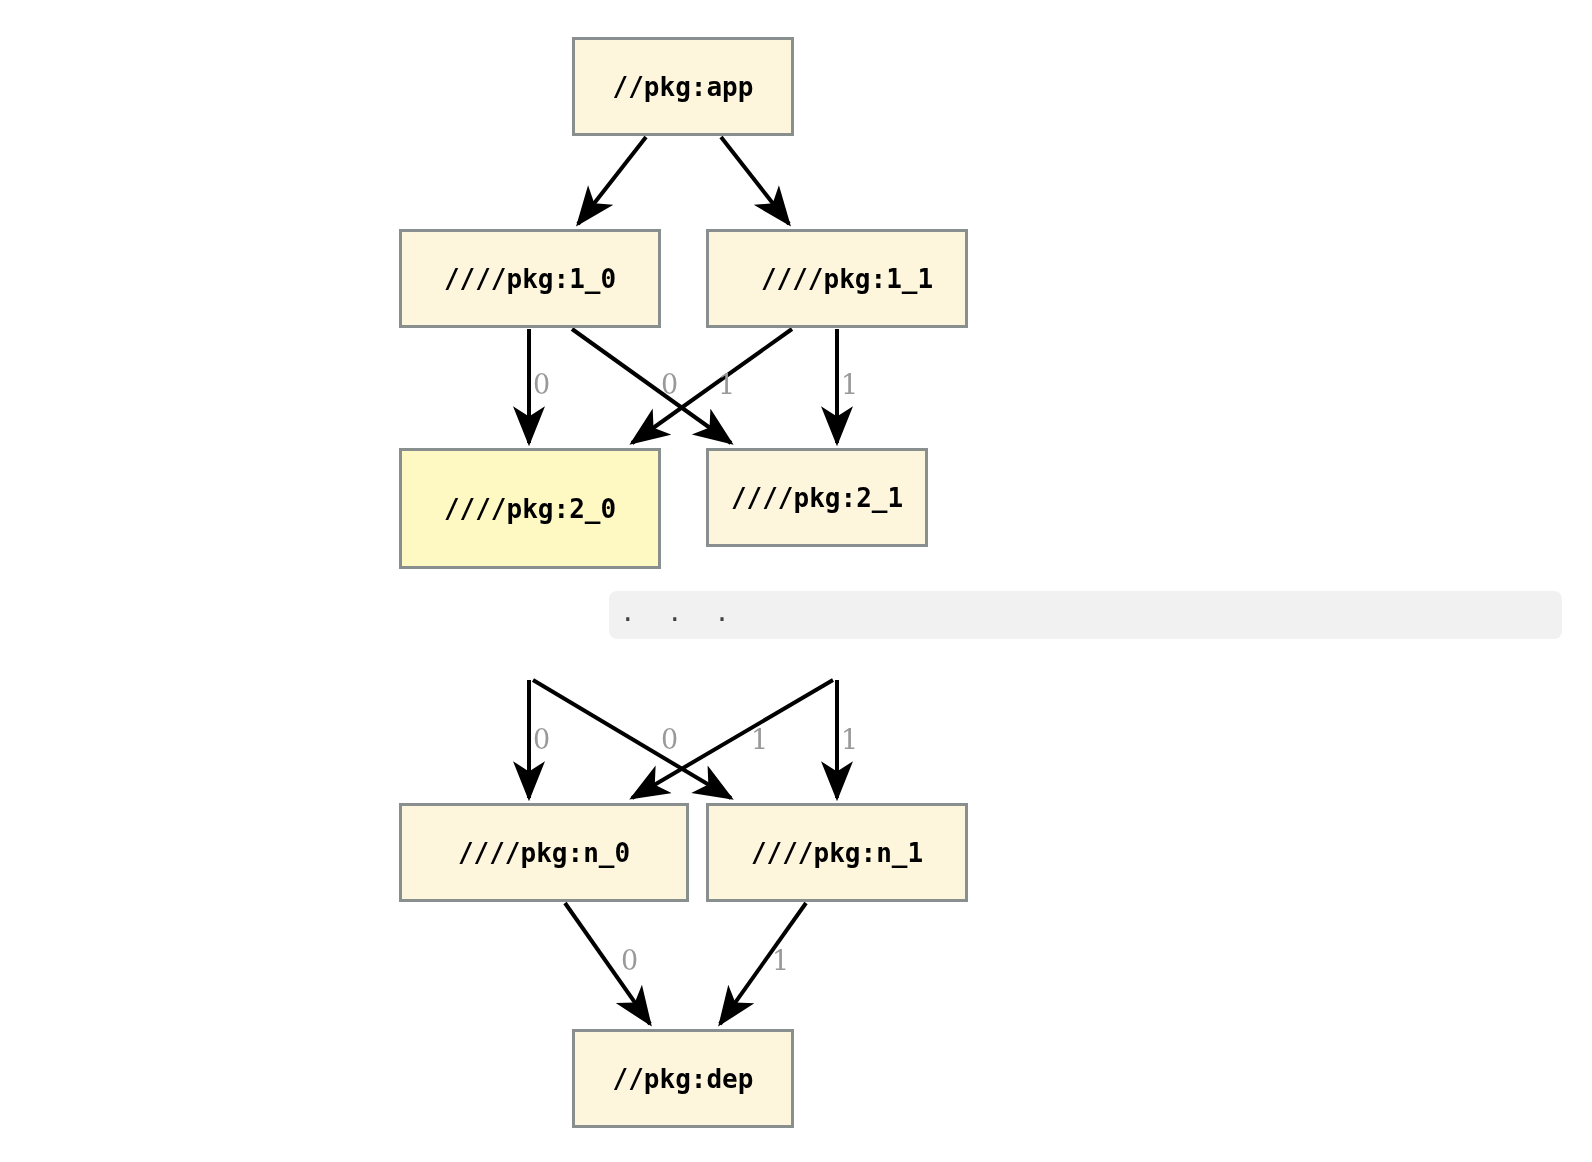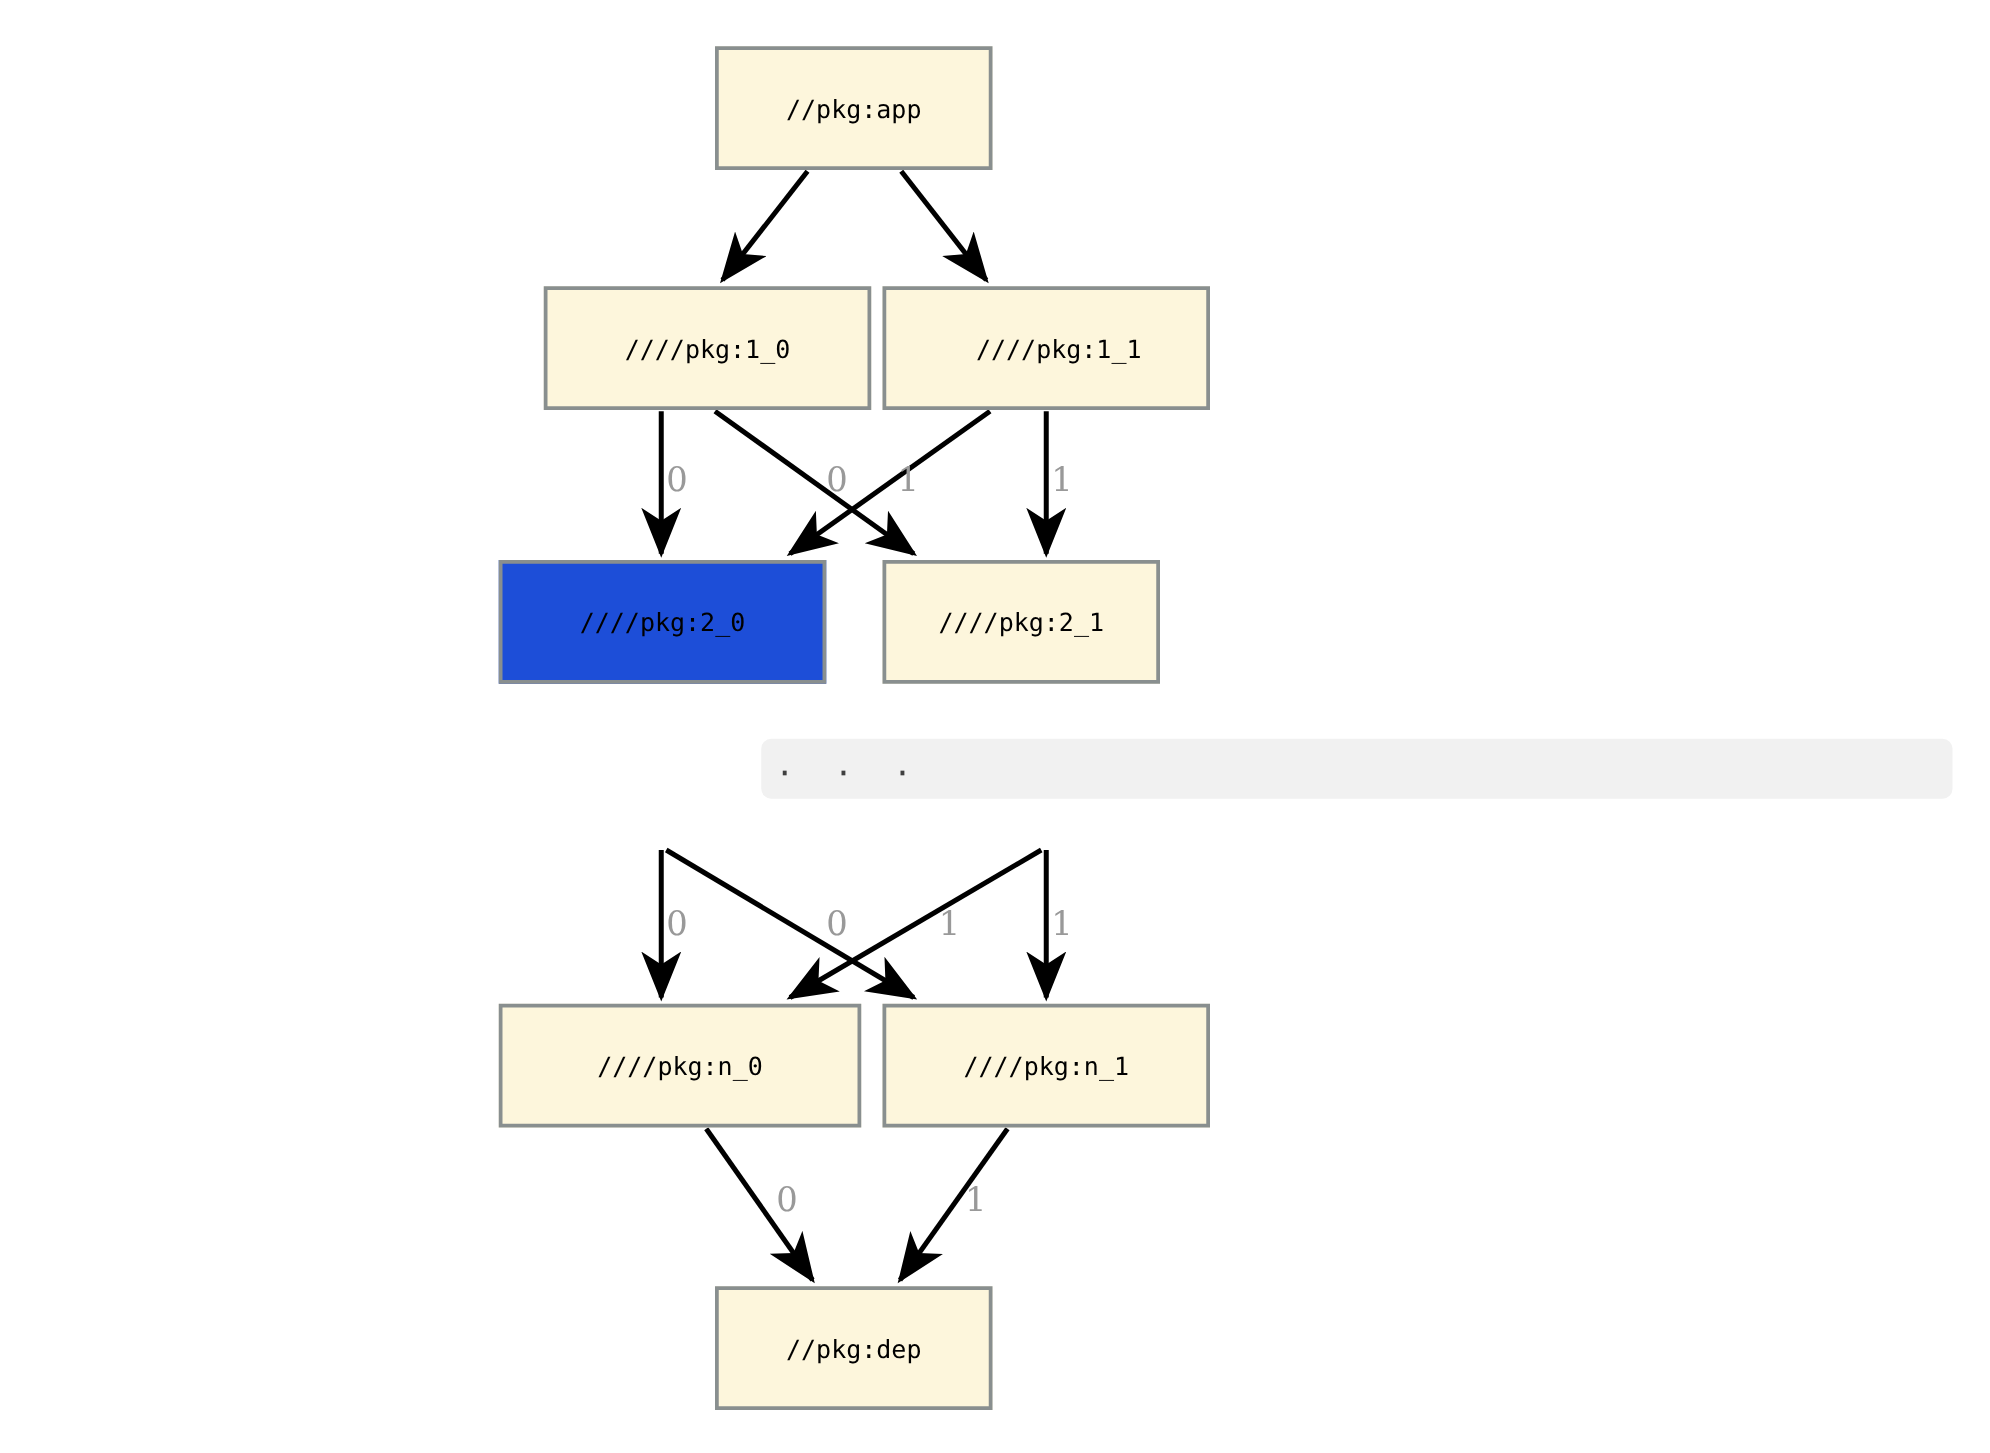--- a/index.html
+++ b/index.html
@@ -30,24 +30,25 @@
     position: absolute;
     box-sizing: border-box;
     background: #fdf6dc;
     border: 3px solid #898f8f;
     display: flex;
     align-items: center;
     justify-content: center;
   }
   .node-label {
     font-family: "DejaVu Sans Mono", "Liberation Mono", monospace;
-    font-size: 20px;
+    font-size: 26px;
     color: #000000;
     letter-spacing: 0px;
     white-space: nowrap;
+    font-weight: bold;
   }
   .edge-label {
     position: absolute;
     font-family: "DejaVu Serif", "Liberation Serif", serif;
     font-size: 27px;
     color: #999999;
     white-space: nowrap;
     line-height: 1;
   }
   .ellipsis-band {
@@ -92,27 +93,27 @@
         <line x1="837" y1="680" x2="837" y2="798" stroke="#000000" stroke-width="4" marker-end="url(#arrowhead)"></line>
         <line x1="565" y1="903" x2="650" y2="1024" stroke="#000000" stroke-width="4" marker-end="url(#arrowhead)"></line>
         <line x1="806" y1="903" x2="720" y2="1024" stroke="#000000" stroke-width="4" marker-end="url(#arrowhead)"></line>
       </g>
   </svg>
 
   <div id="nodes-layer">
       <div class="node-box" style="left: 572px; top: 37px; width: 222px; height: 99px; background: rgb(253, 246, 220); border-color: rgb(137, 143, 143);">
         <span class="node-label">//pkg:app</span>
       </div>
-      <div class="node-box" style="left: 399px; top: 229px; width: 262px; height: 99px; background: rgb(253, 246, 220); border-color: rgb(137, 143, 143); margin-left: 36px;">
+      <div class="node-box" style="left: 399px; top: 229px; width: 262px; height: 99px; background: rgb(253, 246, 220); border-color: rgb(137, 143, 143);">
         <span class="node-label">////pkg:1_0</span>
       </div>
       <div class="node-box" style="left: 706px; top: 229px; width: 262px; height: 99px; background: rgb(253, 246, 220); border-color: rgb(137, 143, 143); padding-left: 20px;">
         <span class="node-label">////pkg:1_1</span>
       </div>
-      <div class="node-box" style="left: 399px; top: 448px; width: 262px; height: 99px; background: #1d4ed8; border-color: rgb(137, 143, 143);">
+      <div class="node-box" style="left: 399px; top: 448px; width: 262px; height: 121px; background: #fef9c3; border-color: rgb(137, 143, 143);">
         <span class="node-label">////pkg:2_0</span>
       </div>
       <div class="node-box" style="left: 706px; top: 448px; width: 222px; height: 99px; background: rgb(253, 246, 220); border-color: rgb(137, 143, 143);">
         <span class="node-label">////pkg:2_1</span>
       </div>
       <div class="node-box" style="left: 399px; top: 803px; width: 290px; height: 99px; background: rgb(253, 246, 220); border-color: rgb(137, 143, 143);">
         <span class="node-label">////pkg:n_0</span>
       </div>
       <div class="node-box" style="left: 706px; top: 803px; width: 262px; height: 99px; background: rgb(253, 246, 220); border-color: rgb(137, 143, 143);">
         <span class="node-label">////pkg:n_1</span>

